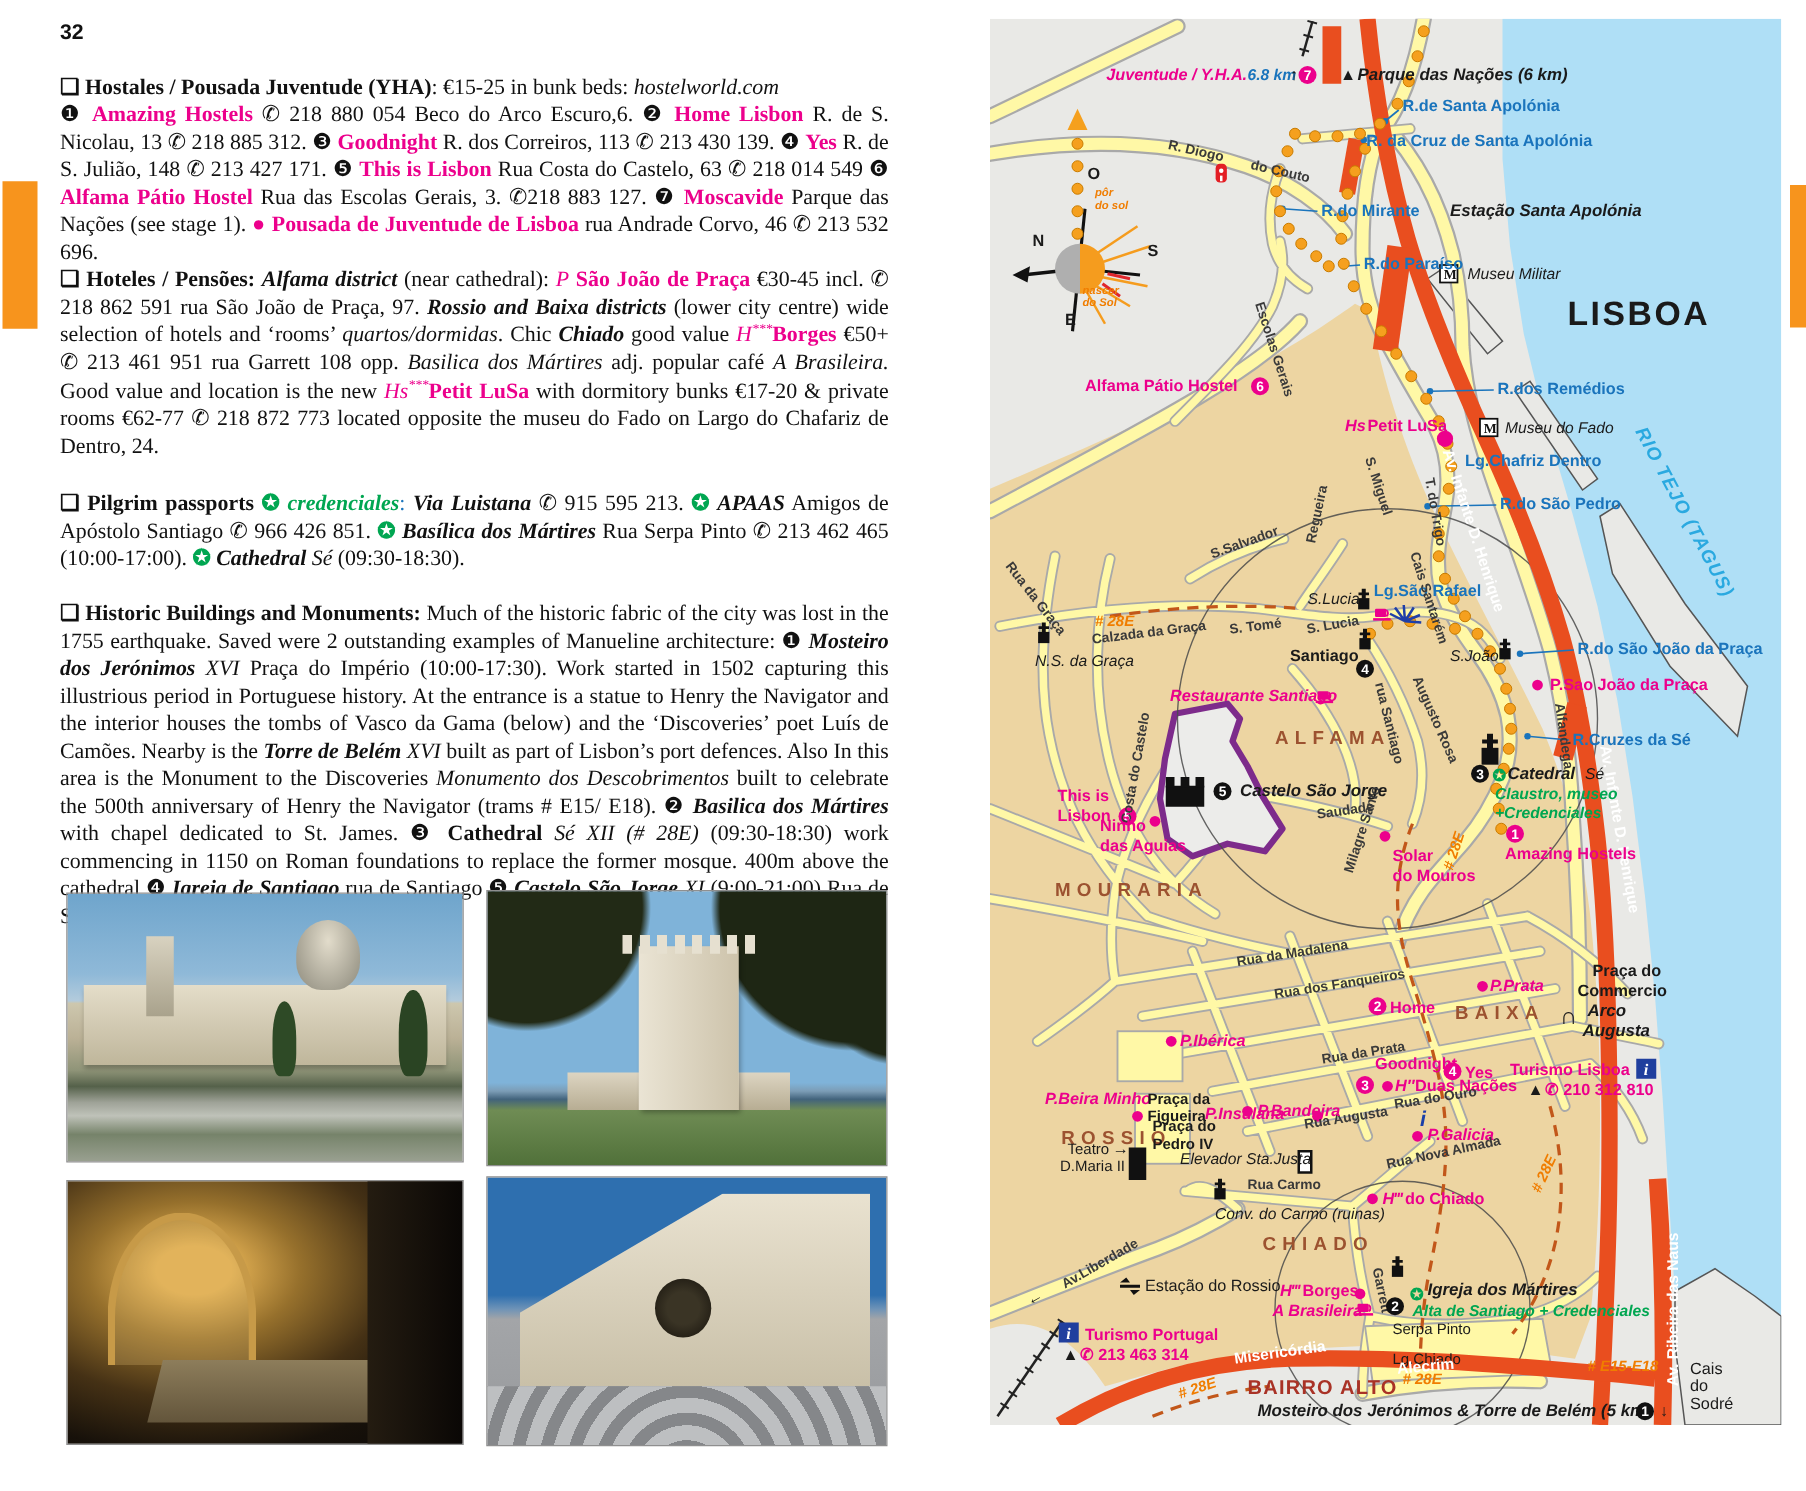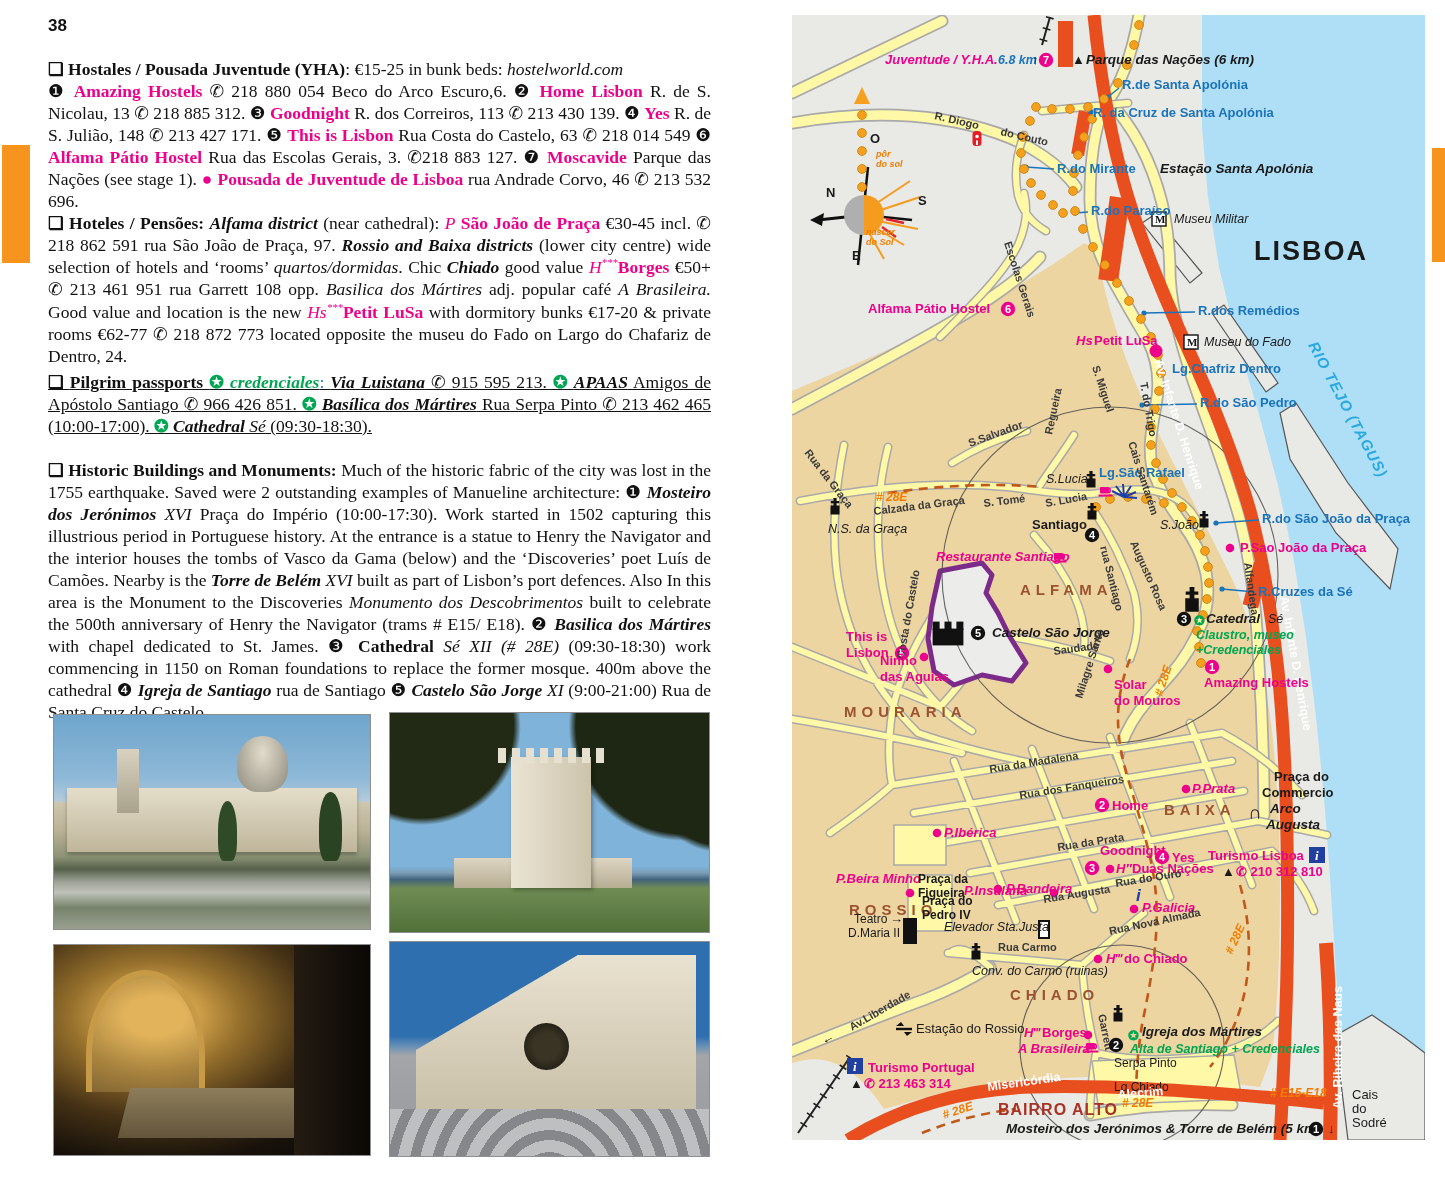--- a/index.html
+++ b/index.html
@@ -6,21 +6,21 @@
   .page{position:relative;width:1445px;height:1193px;background:#ffffff;overflow:hidden;
         font-family:"Liberation Serif",serif;color:#111;}
   .pageno{position:absolute;left:48px;top:16px;font-family:"Liberation Sans",sans-serif;
           font-weight:bold;font-size:17px;}
   .tab{position:absolute;background:#F7941D;}
   .tab-left{left:2px;top:145px;width:28px;height:118px;}
   .tab-right{left:1432px;top:148px;width:13px;height:114px;}
   .article{position:absolute;left:48px;top:58px;width:663px;font-size:17.5px;line-height:1.26;
            text-align:justify;}
   .para{margin:0;}
-  .para.gap20{margin-top:4px;text-decoration:underline;}
+  .para.gap20{margin-top:24px;}
   .para.gap22{margin-top:22px;}
   .b{font-weight:bold}.i{font-style:italic}.bi{font-weight:bold;font-style:italic}
   .pb{color:#EC008C;font-weight:bold}
   .pi{color:#EC008C;font-style:italic}
   .g{color:#00A651;font-weight:bold}
   .gi{color:#00A651;font-weight:bold;font-style:italic}
   .blue{color:#1B75BC}
   .sup{font-size:62%;vertical-align:super}
   
   .ph{position:absolute;border:1px solid #8f8f8f;box-sizing:border-box;overflow:hidden;}
@@ -95,21 +95,21 @@
   .m-bluei16{fill:#1A3FA8;font-weight:bold;font-style:italic;font-size:17px}
   .m-blkb18{fill:#1a1a1a;font-weight:bold;font-size:19px}
   .m-numtext{fill:#fff;font-weight:bold;font-size:11px;text-anchor:middle}
   .m-mboxtext{fill:#111;font-weight:bold;font-size:11px;font-family:"Liberation Serif",serif}
   .m-iboxtext{fill:#fff;font-weight:bold;font-style:italic;font-size:13px;font-family:"Liberation Serif",serif}
 </style>
 </head>
 <body>
 
 <div class="page">
-  <div class="pageno">38</div>
+  <div class="pageno">32</div>
   <div class="tab tab-left"></div>
   <div class="tab tab-right"></div>
 
   <div class="article">
       <p class="para "><span class="b">❏ </span><span class="b">Hostales / Pousada Juventude (YHA)</span><span>: €15-25 in bunk beds: </span><span class="i">hostelworld.com</span><br><span>❶ </span><span class="pb">Amazing Hostels</span><span> ✆ 218 880 054 Beco do Arco Escuro,6. </span><span>❷ </span><span class="pb">Home Lisbon</span><span> R. de S. Nicolau, 13 ✆ 218 885 312. </span><span>❸ </span><span class="pb">Goodnight</span><span> R. dos Correiros, 113 ✆ 213 430 139. </span><span>❹ </span><span class="pb">Yes</span><span> R. de S. Julião, 148 ✆ 213 427 171. </span><span>❺ </span><span class="pb">This is Lisbon</span><span> Rua Costa do Castelo, 63 ✆ 218 014 549 </span><span>❻ </span><span class="pb">Alfama Pátio Hostel</span><span> Rua das Escolas Gerais, 3. ✆218 883 127. </span><span>❼ </span><span class="pb">Moscavide</span><span> Parque das Nações (see stage 1). </span><span class="pb">● </span><span class="pb">Pousada de Juventude de Lisboa</span><span> rua Andrade Corvo, 46 ✆ 213 532 696.</span></p>
       <p class="para "><span class="b">❏ </span><span class="b">Hoteles / Pensões: </span><span class="bi">Alfama district</span><span> (near cathedral): </span><span class="pi">P</span><span> </span><span class="pb">São João de Praça</span><span> €30-45 incl. ✆ 218 862 591 rua São João de Praça, 97. </span><span class="bi">Rossio and Baixa districts</span><span> (lower city centre) wide selection of hotels and ‘rooms’ </span><span class="i">quartos/dormidas</span><span>. Chic </span><span class="bi">Chiado</span><span> good value </span><span class="pi">H</span><span class="pi sup">***</span><span class="pb">Borges</span><span> €50+ ✆ 213 461 951 rua Garrett 108 opp. </span><span class="i">Basilica dos Mártires</span><span> adj. popular café </span><span class="i">A Brasileira.</span><span> Good value and location is the new </span><span class="pi">Hs</span><span class="pi sup">***</span><span class="pb">Petit LuSa</span><span> with dormitory bunks €17-20 &amp; private rooms €62-77 ✆ 218 872 773 located opposite the museu do Fado on Largo do Chafariz de Dentro, 24.</span></p>
       <p class="para gap20"><span class="b">❏ </span><span class="b">Pilgrim passports </span><span class="g">✪ </span><span class="gi">credenciales</span><span class="blue">: </span><span class="bi">Via Luistana</span><span> ✆ 915 595 213. </span><span class="g">✪ </span><span class="bi">APAAS</span><span> Amigos de Apóstolo Santiago ✆ 966 426 851. </span><span class="g">✪ </span><span class="bi">Basílica dos Mártires</span><span> Rua Serpa Pinto ✆ 213 462 465 (10:00-17:00). </span><span class="g">✪ </span><span class="bi">Cathedral</span><span class="i"> Sé</span><span> (09:30-18:30).</span></p>
       <p class="para gap22"><span class="b">❏ </span><span class="b">Historic Buildings and Monuments:</span><span> Much of the historic fabric of the city was lost in the 1755 earthquake. Saved were 2 outstanding examples of Manueline architecture: </span><span>❶ </span><span class="bi">Mosteiro dos Jerónimos</span><span class="i"> XVI</span><span> Praça do Império (10:00-17:30). Work started in 1502 capturing this illustrious period in Portuguese history. At the entrance is a statue to Henry the Navigator and the interior houses the tombs of Vasco da Gama (below) and the ‘Discoveries’ poet Luís de Camões. Nearby is the </span><span class="bi">Torre de Belém</span><span class="i"> XVI</span><span> built as part of Lisbon’s port defences. Also In this area is the Monument to the Discoveries </span><span class="i">Monumento dos Descobrimentos</span><span> built to celebrate the 500th anniversary of Henry the Navigator (trams # E15/ E18). </span><span>❷ </span><span class="bi">Basilica dos Mártires</span><span> with chapel dedicated to St. James. </span><span>❸ </span><span class="b">Cathedral</span><span class="i"> Sé XII (# 28E)</span><span> (09:30-18:30) work commencing in 1150 on Roman foundations to replace the former mosque. 400m above the cathedral </span><span>❹ </span><span class="bi">Igreja de Santiago</span><span> rua de Santiago </span><span>❺ </span><span class="bi">Castelo São Jorge</span><span class="i"> XI</span><span> (9:00-21:00) Rua de Santa Cruz do Castelo.</span></p>
     </div>
 

